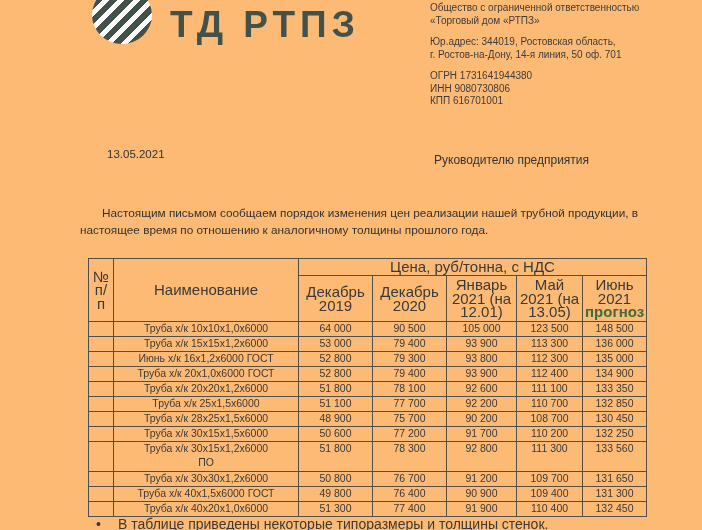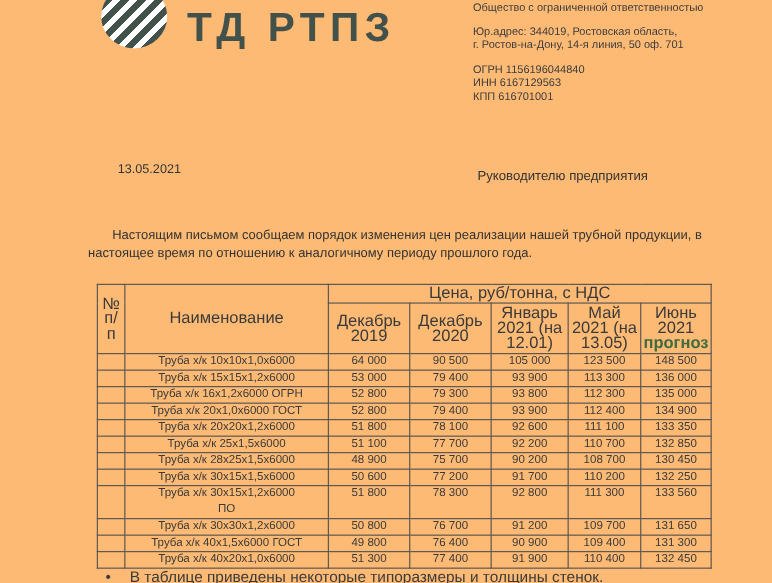--- a/index.html
+++ b/index.html
@@ -60,33 +60,34 @@
 </head>
 <body>
 
 <div class="page">
 
   <div class="logo-icon"></div>
   <div class="logo-text">ТД РТПЗ</div>
 
   <div class="company-info">
     <div class="info-line">Общество с ограниченной ответственностью</div>
+    <div class="info-line">«Торговый дом «РТПЗ»</div>
     <div class="gap"></div>
     <div class="info-line">Юр.адрес: 344019, Ростовская область,</div>
     <div class="info-line">г. Ростов-на-Дону, 14-я линия, 50 оф. 701</div>
     <div class="gap"></div>
-    <div class="info-line">ОГРН 1156196044840</div>
-    <div class="info-line">ИНН 6167129563</div>
+    <div class="info-line">ОГРН 1731641944380</div>
+    <div class="info-line">ИНН 9080730806</div>
     <div class="info-line">КПП 616701001</div>
   </div>
 
   <div class="doc-date">13.05.2021</div>
   <div class="addressee">Руководителю предприятия</div>
 
-  <div class="body-par">Настоящим письмом сообщаем порядок изменения цен реализации нашей трубной продукции, в настоящее время по отношению к аналогичному периоду прошлого года.</div>
+  <div class="body-par">Настоящим письмом сообщаем порядок изменения цен реализации нашей трубной продукции, в настоящее время по отношению к аналогичному толщины прошлого года.</div>
 
   <table class="price-table">
     <colgroup>
       <col style="width:25px">
         <col style="width:185px">
         <col style="width:74px">
       <col style="width:74px">
         <col style="width:70px">
         <col style="width:66px">
         <col style="width:64px">
@@ -121,21 +122,21 @@
       <td></td>
       <td>Труба х/к 15х15х1,2х6000</td>
       <td>53 000</td>
       <td>79 400</td>
       <td>93 900</td>
       <td>113 300</td>
       <td>136 000</td>
     </tr>
     <tr class="data-row">
       <td></td>
-      <td>Труба х/к 16х1,2х6000 ОГРН</td>
+      <td>Июнь х/к 16х1,2х6000 ГОСТ</td>
       <td>52 800</td>
       <td>79 300</td>
       <td>93 800</td>
       <td>112 300</td>
       <td>135 000</td>
     </tr>
     <tr class="data-row">
       <td></td>
       <td>Труба х/к 20х1,0х6000 ГОСТ</td>
       <td>52 800</td>

